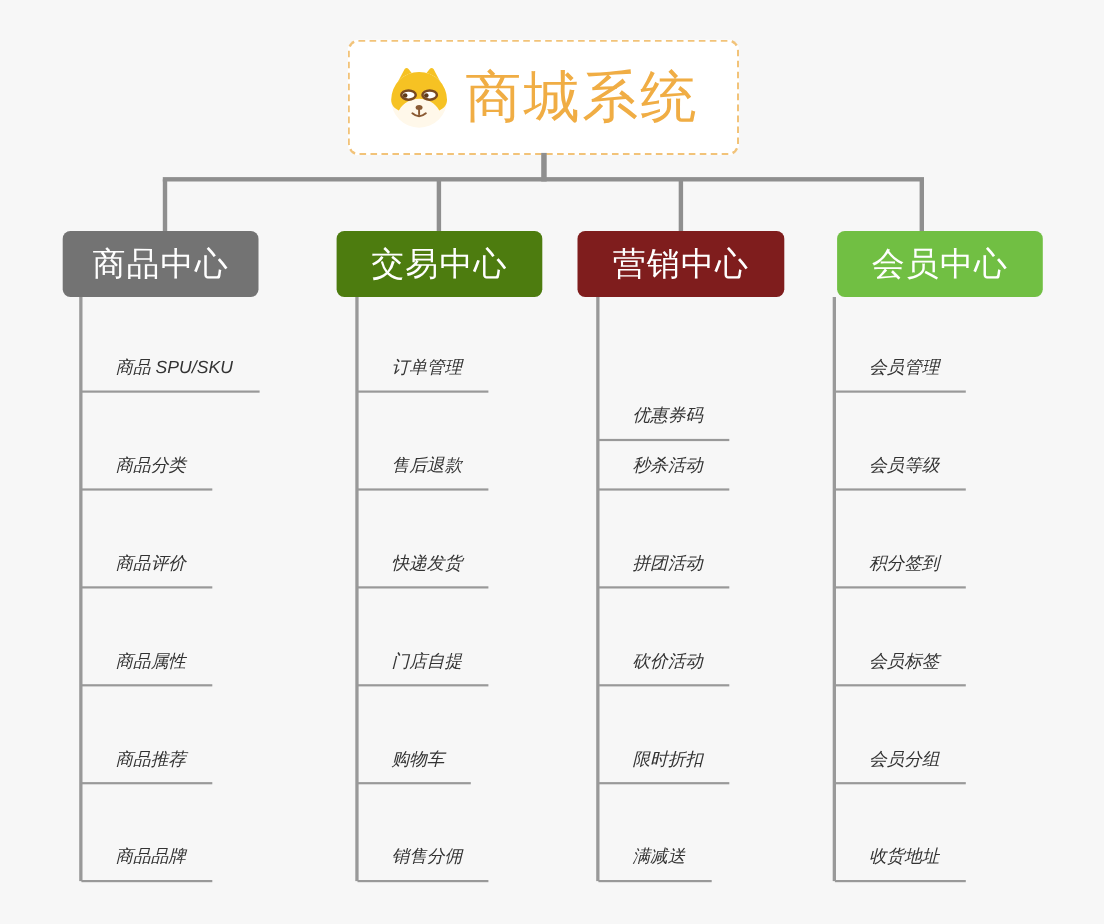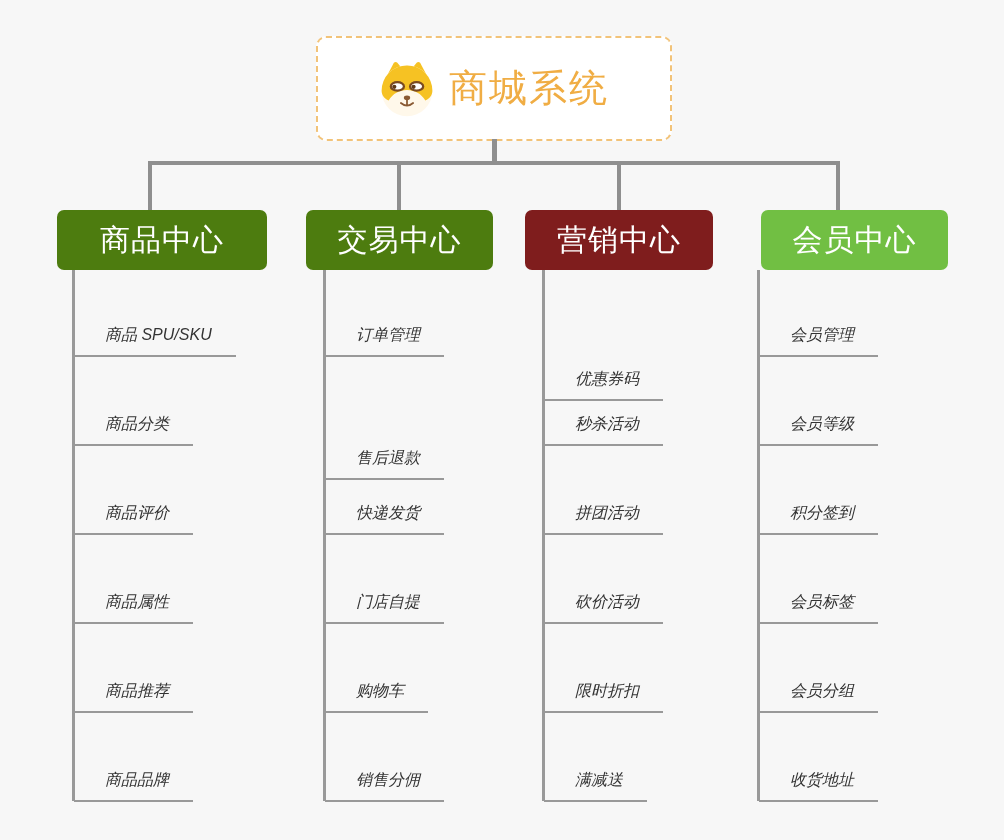--- a/index.html
+++ b/index.html
@@ -5,21 +5,21 @@
   html,body{margin:0;padding:0;}
   body{font-family:"Liberation Sans","DejaVu Sans",sans-serif;}
   #stage{position:relative;width:1004px;height:840px;background:#f7f7f7;overflow:hidden;}
 
   
   .root-node{
     position:absolute;left:316px;top:36px;width:356px;height:105px;
     background:#ffffff;border:2px dashed #f2c379;border-radius:10px;
     box-sizing:border-box;display:flex;align-items:center;justify-content:center;gap:14px;
   }
-  .root-title{font-size:38px;letter-spacing:2px;}
+  .root-title{font-size:51px;letter-spacing:2px;}
 
   
   .conn{position:absolute;background:#8f8f8f;}
   #conn-stub{left:492px;top:139px;width:5px;height:26px;}
   #conn-bus{left:148px;top:161px;width:692px;height:4px;}
   .conn-drop{top:163px;width:4px;height:47px;}
 
   
   .branch-header{
     position:absolute;top:210px;height:60px;border-radius:7px;
@@ -66,21 +66,21 @@
     <span class="root-title" style="color: rgb(240, 173, 68);">商城系统</span>
   </div>
 
   <div class="conn" id="conn-stub" style="background: rgb(143, 143, 143);"></div>
   <div class="conn" id="conn-bus" style="background: rgb(143, 143, 143);"></div>
   <div class="conn conn-drop" style="left: 148px; background: rgb(143, 143, 143);"></div>
   <div class="conn conn-drop" style="left: 397px; background: rgb(143, 143, 143);"></div>
   <div class="conn conn-drop" style="left: 617px; background: rgb(143, 143, 143);"></div>
   <div class="conn conn-drop" style="left: 836px; background: rgb(143, 143, 143);"></div>
 
-  <div class="branch-header" style="left: 57px; width: 210px; background: #4d7c0f;">
+  <div class="branch-header" style="left: 57px; width: 178px; background: #737373;">
     <span>商品中心</span>
   </div>
   <div class="branch-header" style="left: 306px; width: 187px; background: #4d7c0f;">
     <span>交易中心</span>
   </div>
   <div class="branch-header" style="left: 525px; width: 188px; background: #7f1d1d;">
     <span>营销中心</span>
   </div>
   <div class="branch-header" style="left: 761px; width: 187px; background: rgb(113, 191, 67);">
     <span>会员中心</span>
@@ -89,21 +89,21 @@
   <div id="items-layer">
       <div class="branch-line" style="left: 72px; background: rgb(153, 153, 153);"></div>
       <div class="sub-item" style="left: 74px; top: 315px; color: rgb(51, 51, 51); border-bottom-color: rgb(153, 153, 153);">商品 SPU/SKU</div>
       <div class="sub-item" style="left: 74px; top: 404px; color: rgb(51, 51, 51); border-bottom-color: rgb(153, 153, 153);">商品分类</div>
       <div class="sub-item" style="left: 74px; top: 493px; color: rgb(51, 51, 51); border-bottom-color: rgb(153, 153, 153);">商品评价</div>
       <div class="sub-item" style="left: 74px; top: 582px; color: rgb(51, 51, 51); border-bottom-color: rgb(153, 153, 153);">商品属性</div>
       <div class="sub-item" style="left: 74px; top: 671px; color: rgb(51, 51, 51); border-bottom-color: rgb(153, 153, 153);">商品推荐</div>
       <div class="sub-item" style="left: 74px; top: 760px; color: rgb(51, 51, 51); border-bottom-color: rgb(153, 153, 153);">商品品牌</div>
       <div class="branch-line" style="left: 323px; background: rgb(153, 153, 153);"></div>
       <div class="sub-item" style="left: 325px; top: 315px; color: rgb(51, 51, 51); border-bottom-color: rgb(153, 153, 153);">订单管理</div>
-      <div class="sub-item" style="left: 325px; top: 404px; color: rgb(51, 51, 51); border-bottom-color: rgb(153, 153, 153); margin-top: 34px;">售后退款</div>
+      <div class="sub-item" style="left: 325px; top: 404px; color: rgb(51, 51, 51); border-bottom-color: rgb(153, 153, 153);">售后退款</div>
       <div class="sub-item" style="left: 325px; top: 493px; color: rgb(51, 51, 51); border-bottom-color: rgb(153, 153, 153);">快递发货</div>
       <div class="sub-item" style="left: 325px; top: 582px; color: rgb(51, 51, 51); border-bottom-color: rgb(153, 153, 153);">门店自提</div>
       <div class="sub-item" style="left: 325px; top: 671px; color: rgb(51, 51, 51); border-bottom-color: rgb(153, 153, 153);">购物车</div>
       <div class="sub-item" style="left: 325px; top: 760px; color: rgb(51, 51, 51); border-bottom-color: rgb(153, 153, 153);">销售分佣</div>
       <div class="branch-line" style="left: 542px; background: rgb(153, 153, 153);"></div>
       <div class="sub-item" style="left: 544px; top: 315px; color: rgb(51, 51, 51); border-bottom-color: rgb(153, 153, 153); margin-top: 44px;">优惠券码</div>
       <div class="sub-item" style="left: 544px; top: 404px; color: rgb(51, 51, 51); border-bottom-color: rgb(153, 153, 153);">秒杀活动</div>
       <div class="sub-item" style="left: 544px; top: 493px; color: rgb(51, 51, 51); border-bottom-color: rgb(153, 153, 153);">拼团活动</div>
       <div class="sub-item" style="left: 544px; top: 582px; color: rgb(51, 51, 51); border-bottom-color: rgb(153, 153, 153);">砍价活动</div>
       <div class="sub-item" style="left: 544px; top: 671px; color: rgb(51, 51, 51); border-bottom-color: rgb(153, 153, 153);">限时折扣</div>

